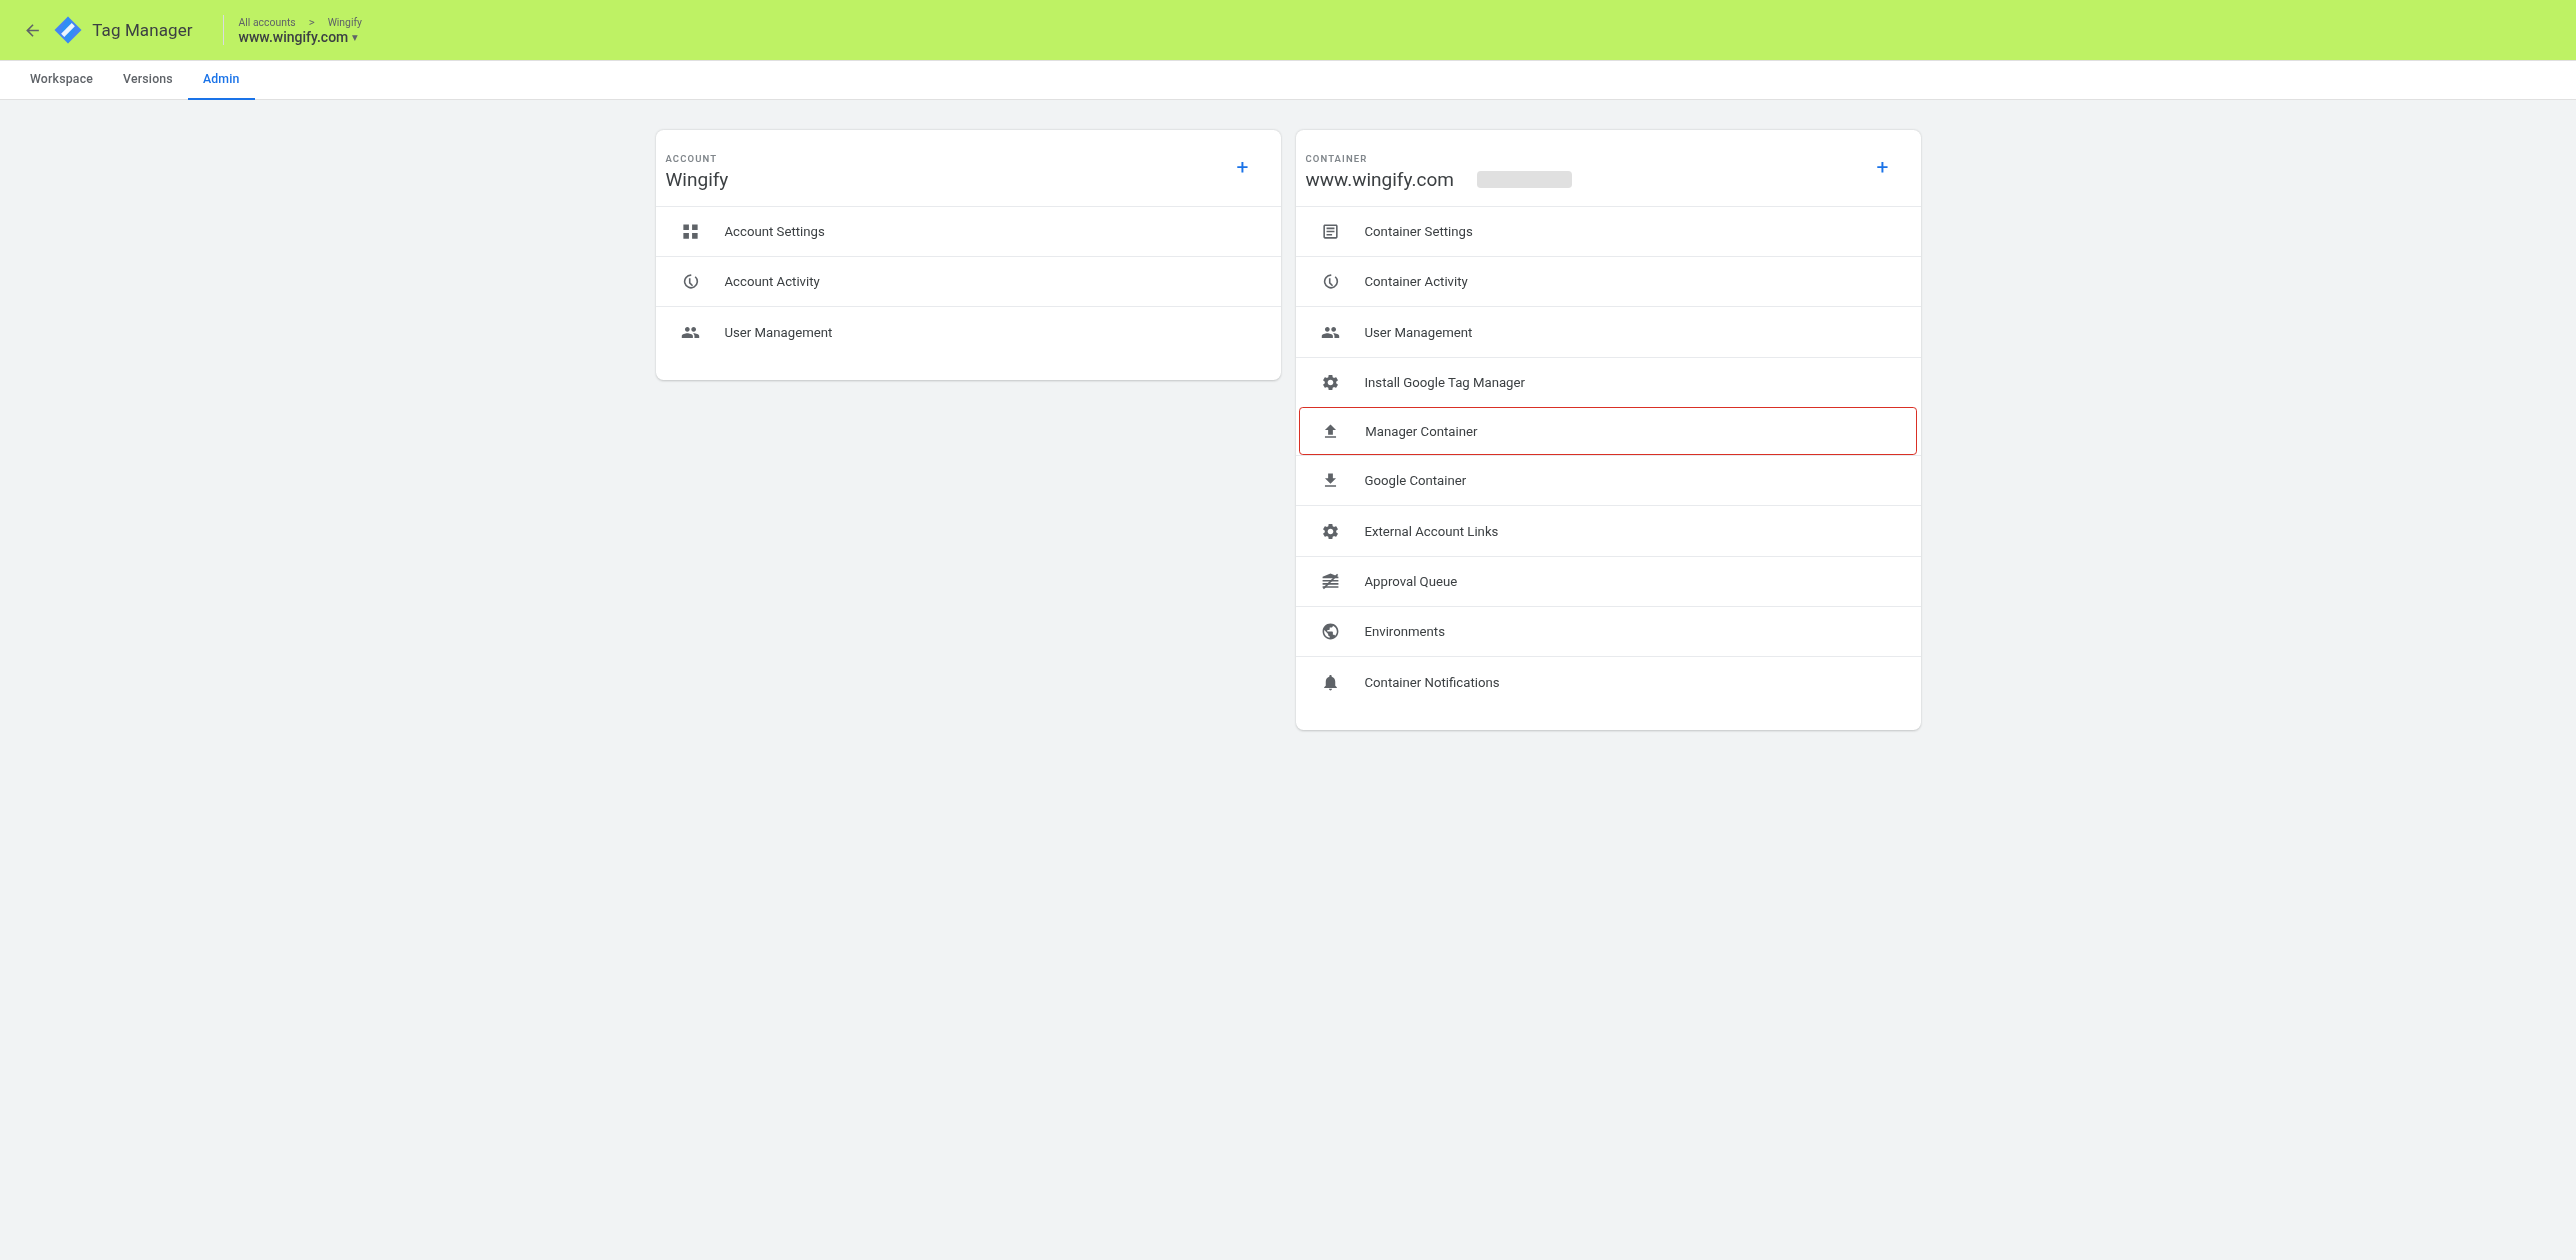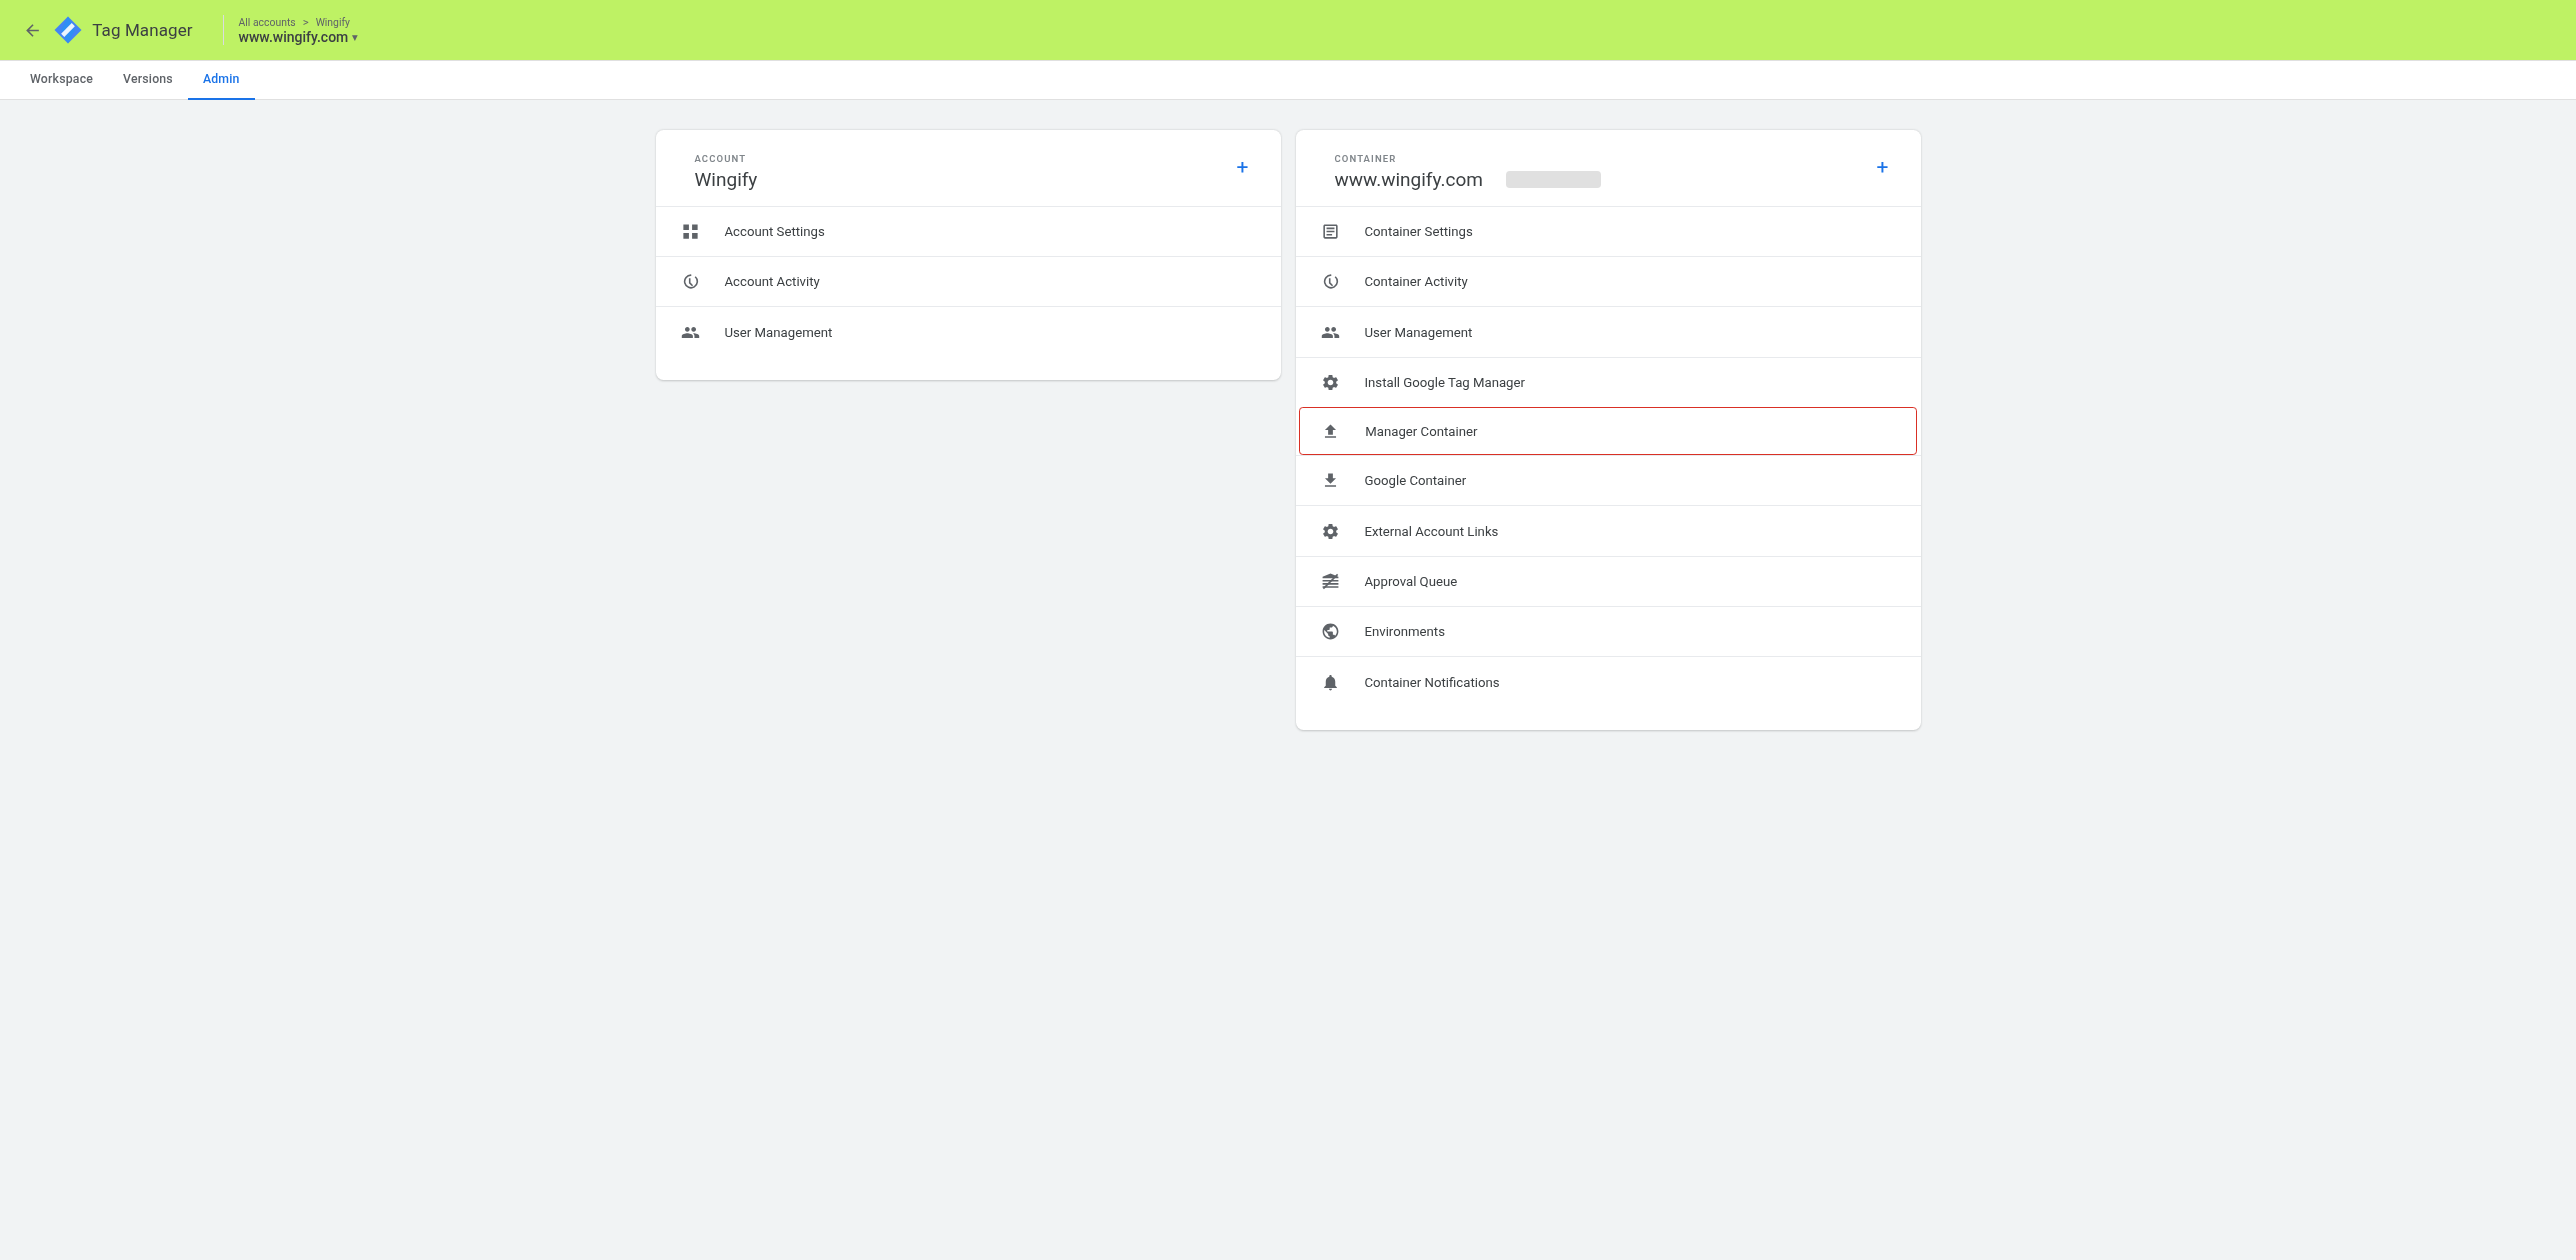--- a/index.html
+++ b/index.html
@@ -44,21 +44,21 @@
       height: 30px;
       background: #dadce0;
       margin: 0 15px;
     }
     .topbar-breadcrumb {
       display: flex; flex-direction: column;
     }
     .breadcrumb-top {
       font-size: 10.4px;
       color: #5f6368;
-      display: flex; align-items: center; gap: 7px;
+      display: flex; align-items: center; gap: 13px;
     }
     .breadcrumb-top .sep { color: #5f6368; font-size: 11.4px; }
     .breadcrumb-bottom {
       display: flex; align-items: center; gap: 3.8px;
       font-size: 14px;
       color: #3c4043;
       font-weight: 500;
       cursor: pointer;
     }
     .breadcrumb-bottom .chevron { font-size: 11.4px; color: #5f6368; }
@@ -102,21 +102,21 @@
       box-shadow: 0 0.9px 2.8px rgba(0,0,0,0.12), 0 0.9px 1.9px rgba(0,0,0,0.08);
       flex: 1;
       max-width: 625px;
       padding: 23px 0;
       height: fit-content;
     }
     .panel-header {
       display: flex;
       align-items: flex-start;
       justify-content: space-between;
-      padding: 0 23px 15px 39px;
+      padding: 0 23px 15px 10px;
     }
     .panel-label {
       font-size: 9.5px;
       font-weight: 600;
       color: #80868b;
       letter-spacing: 1.1px;
       text-transform: uppercase;
       margin-bottom: 3.8px;
     }
     .panel-name {

